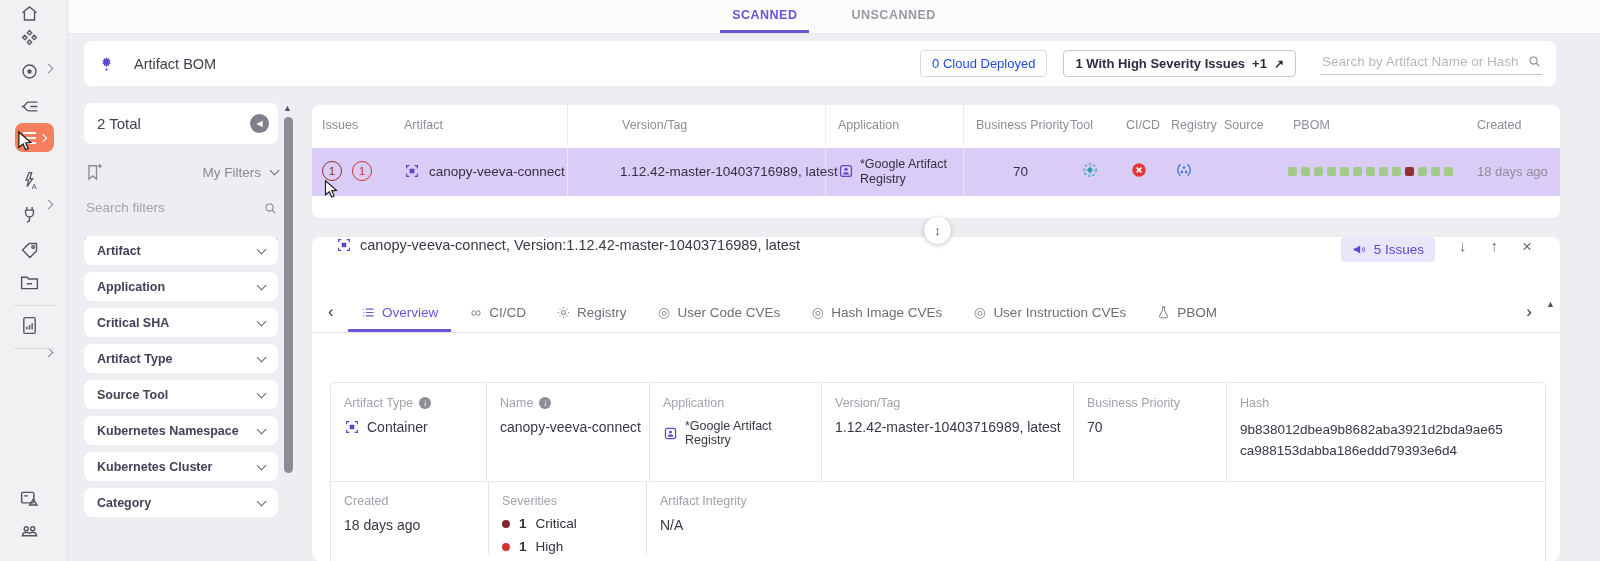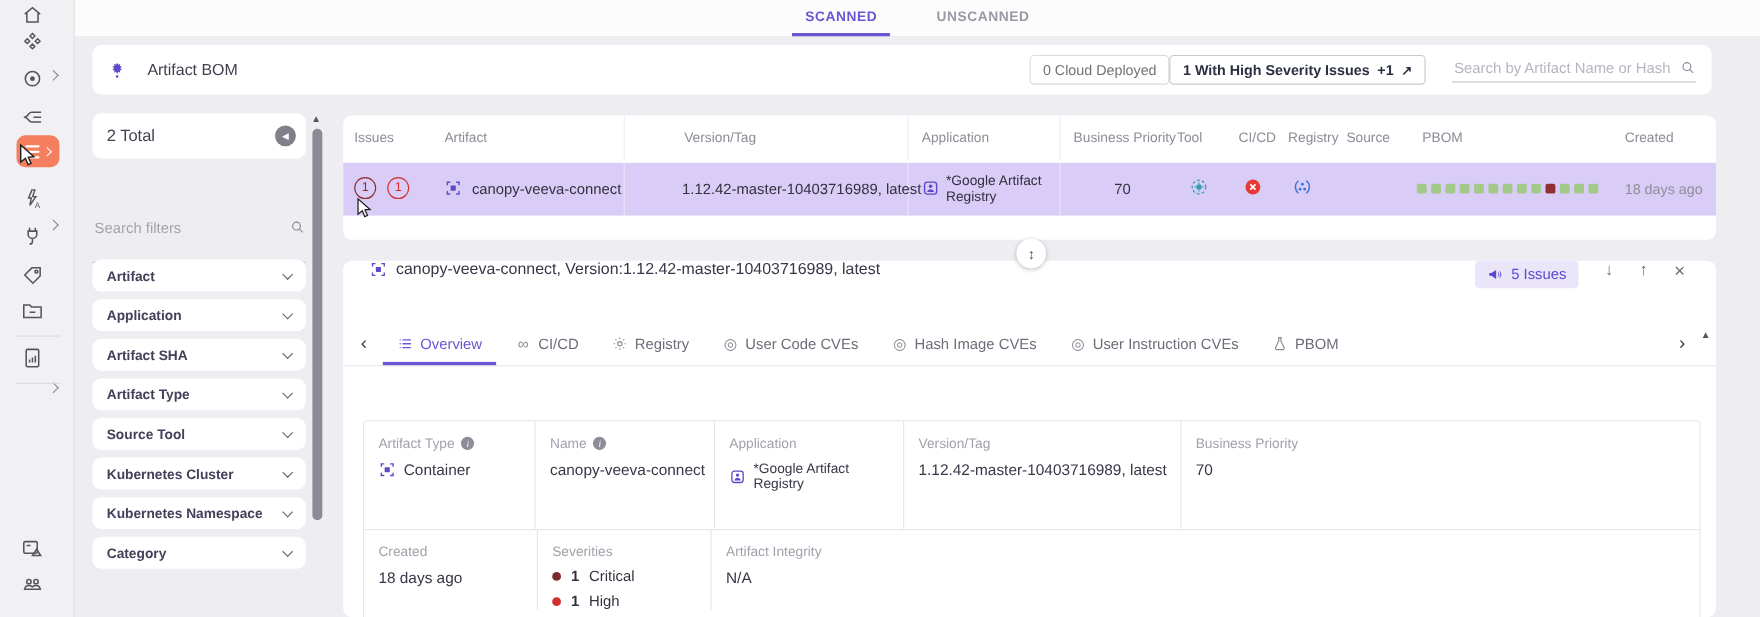--- a/index.html
+++ b/index.html
@@ -22,37 +22,37 @@
   #topbar{position:absolute;left:68px;top:0;width:1532px;height:33px;background:#fcfcfd;border-bottom:1px solid #e8e6ec;display:flex;justify-content:center;align-items:stretch;gap:30px}
   .top-tab{font-size:12.5px;letter-spacing:.5px;font-weight:700;color:#9b98a3;display:flex;align-items:center;padding:0 12px;border-bottom:3px solid transparent;box-sizing:border-box;cursor:pointer}
   .top-tab.active{color:#6c55d2;border-bottom-color:#6c55d2}
 
   
   #header-card{left:84px;top:41px;width:1472px;height:45px;display:flex;align-items:center;padding:0 14px;box-sizing:border-box}
   #bom-icon{color:#5b49c8;width:17px;height:17px}
   #page-title{margin-left:19px;font-size:14.5px;color:#433e4e;font-weight:500}
   .spacer{flex:1}
   .btn{border:1px solid #c9c7d0;border-radius:4px;background:#fff;font-size:13px;padding:5px 11px;display:flex;align-items:center;gap:7px}
-  .btn.disabled{border-color:#dcdae1;color:#737373}
-  .btn.dark{color:#2a2e41;font-weight:700;margin-left:0}
+  .btn.disabled{border-color:#dcdae1;color:#1d4ed8}
+  .btn.dark{color:#2a2e41;font-weight:700;margin-left:16px}
   .btn .nw{font-size:12px;font-weight:700}
   #header-search{margin-left:24px;width:222px;display:flex;align-items:center;border-bottom:1px solid #c6c4cd;padding-bottom:4px;color:#8b8894}
   #header-search input{border:0;outline:0;flex:1;font-size:13.5px;font-family:inherit;color:#433e4e;background:transparent}
   #header-search input::placeholder{color:#b8b5bf}
   .mag{width:15px;height:15px;color:#8b8894}
 
   
   #total-card{left:84px;top:103px;width:194px;height:41px;display:flex;align-items:center;padding:0 9px 0 13px;box-sizing:border-box}
   #total-label{font-size:15px;color:#433e4e}
   #collapse-btn{margin-left:auto;width:19px;height:19px;border-radius:50%;background:#827f8b;color:#fff;display:flex;align-items:center;justify-content:center;font-size:8px}
   #myfilters-row{position:absolute;left:84px;top:158px;width:194px;height:28px;display:flex;align-items:center}
   #bookmark-icon{width:20px;height:20px;color:#8b8894}
   #myfilters-label{margin-left:auto;font-size:13.5px;color:#8b8894}
   .chev{width:6px;height:6px;border-right:1.5px solid #67646e;border-bottom:1.5px solid #67646e;transform:rotate(45deg);margin-left:10px;margin-top:-3px}
-  #filter-search{position:absolute;left:84px;top:199px;width:194px;display:flex;align-items:flex-start;border-bottom:1px solid #c6c4cd;padding-bottom:22px;box-sizing:border-box;color:#8b8894}
+  #filter-search{position:absolute;left:84px;top:199px;width:194px;display:flex;align-items:flex-end;border-bottom:1px solid #c6c4cd;padding-bottom:22px;box-sizing:border-box;color:#8b8894}
   #filter-search input{border:0;outline:0;flex:1;font-size:13.5px;font-family:inherit;background:transparent;color:#433e4e;min-width:0}
   #filter-search input::placeholder{color:#a5a2ac}
   #filter-groups{position:absolute;left:84px;top:236px;width:194px;display:flex;flex-direction:column;gap:7px}
   .fgroup{background:#fff;border-radius:8px;height:29px;display:flex;align-items:center;padding:0 13px;box-sizing:border-box;cursor:pointer}
   .fgroup span{font-size:12.5px;font-weight:700;color:#43405a}
   .fgroup .chev{margin-left:auto}
   #filter-scroll-up{position:absolute;left:283px;top:103px;font-size:9px;color:#55525c}
   #filter-scroll-thumb{position:absolute;left:284px;top:117px;width:9px;height:356px;background:#8d8a95;border-radius:5px}
 
   
@@ -215,54 +215,62 @@
           <circle cx="10.5" cy="10.5" r="5.7"></circle>
           <path d="M14.8 14.8 19.5 19.5"></path>
         </svg>
     </div>
   </div>
 
   <div id="total-card" class="card">
     <span id="total-label">2 Total</span>
     <span id="collapse-btn">◀</span>
   </div>
+  <div id="myfilters-row">
+    <svg id="bookmark-icon" viewBox="0 0 24 24" fill="none" stroke="currentColor" stroke-width="1.6">
+        <path d="M6 20.5v-16h9v16L10.5 16.7z"></path>
+        <path d="M16.5 5h5M19 2.5v5"></path>
+      </svg>
+    <span id="myfilters-label">My Filters</span>
+    <span class="chev"></span>
+  </div>
   <div id="filter-search">
     <input placeholder="Search filters" style="">
     <svg class="mag" viewBox="0 0 24 24" fill="none" stroke="currentColor" stroke-width="1.7">
         <circle cx="10.5" cy="10.5" r="5.7"></circle>
         <path d="M14.8 14.8 19.5 19.5"></path>
       </svg>
   </div>
   <div id="filter-groups">
       <div class="fgroup">
         <span>Artifact</span>
         <span class="chev"></span>
       </div>
       <div class="fgroup">
         <span>Application</span>
         <span class="chev"></span>
       </div>
       <div class="fgroup">
-        <span>Artifact SHA</span>
+        <span>Critical SHA</span>
         <span class="chev"></span>
       </div>
       <div class="fgroup">
         <span>Artifact Type</span>
         <span class="chev"></span>
       </div>
       <div class="fgroup">
         <span>Source Tool</span>
         <span class="chev"></span>
       </div>
       <div class="fgroup">
+        <span>Kubernetes Namespace</span>
+        <span class="chev"></span>
+      </div>
+      <div class="fgroup">
         <span>Kubernetes Cluster</span>
-        <span class="chev"></span>
-      </div>
-      <div class="fgroup">
-        <span>Kubernetes Namespace</span>
         <span class="chev"></span>
       </div>
       <div class="fgroup">
         <span>Category</span>
         <span class="chev"></span>
       </div>
     </div>
   <span id="filter-scroll-up">▲</span>
   <div id="filter-scroll-thumb"></div>
 
@@ -452,20 +460,26 @@
             </div>
         </div>
         <div class="fcell" style="width:153px">
           <div class="flabel">
               <span>Business Priority</span>
             </div>
           <div class="fvalue">
               <span>70</span>
             </div>
         </div>
+        <div class="fcell" style="flex:1">
+          <div class="flabel">
+              <span>Hash</span>
+            </div>
+          <span id="hash-value">9b838012dbea9b8682aba3921d2bda9ae65ca988153dabba186eddd79393e6d4</span>
+        </div>
       </div>
       <div class="frow" id="frow2">
         <div class="fcell" style="width:157px;padding-top:12px">
           <div class="flabel">
               <span>Created</span>
             </div>
           <div class="fvalue">
               <span>18 days ago</span>
             </div>
         </div>

